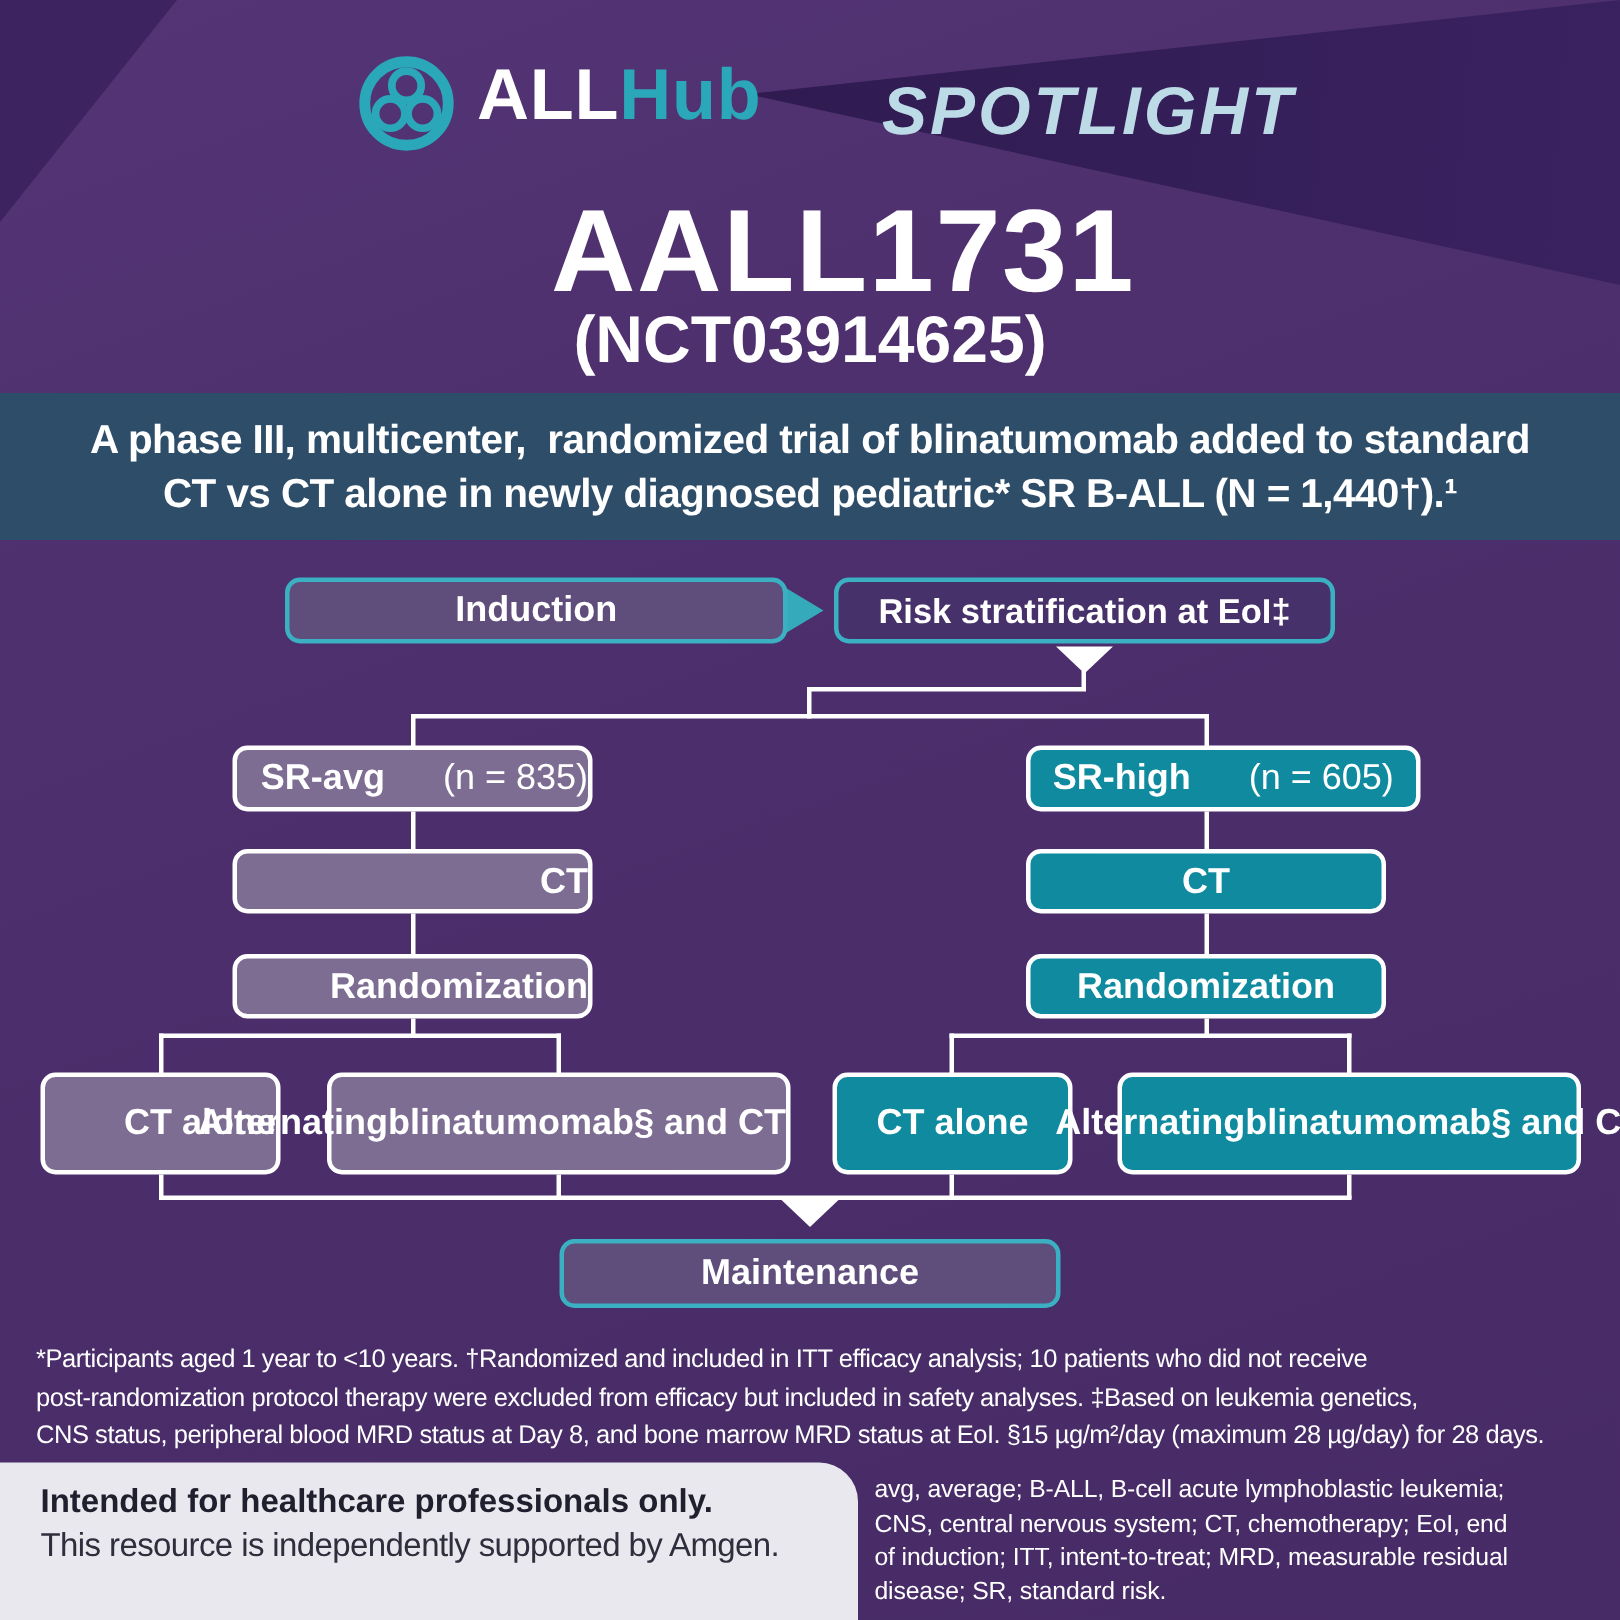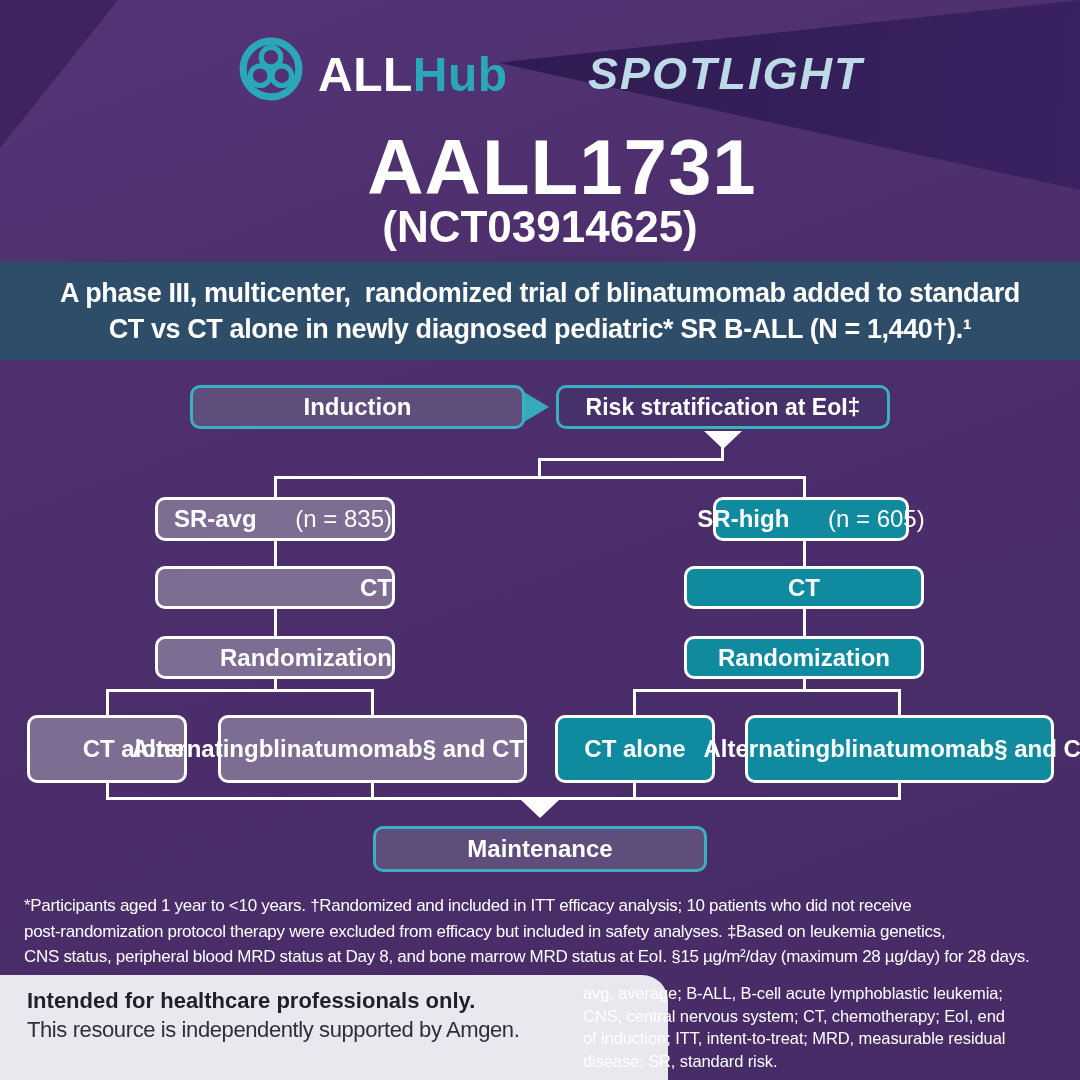--- a/index.html
+++ b/index.html
@@ -10,21 +10,21 @@
     background:linear-gradient(160deg,#543475 0%,#4b2e6b 45%,#472b66 100%);
     font-family:"Liberation Sans", sans-serif;
   }
   
   .corner-tri { position:absolute; left:0; top:0; width:118px; height:148px;
     background:#3d2360; clip-path:polygon(0 0,100% 0,0 100%); }
   .beam { position:absolute; left:498px; top:0; width:582px; height:190px;
     background:linear-gradient(95deg,#2f1b50 0%,#3a2261 100%);
     clip-path:polygon(0 33%,100% 0,100% 100%); }
   
-  .brand { position:absolute; left:238px; top:36px; display:flex; align-items:flex-end; gap:14px; z-index:3; }
+  .brand { position:absolute; left:238px; top:36px; display:flex; align-items:flex-start; gap:14px; z-index:3; }
   .logo { width:66px; height:66px; }
   .brand-text { font-size:48px; font-weight:bold; color:#ffffff; letter-spacing:0.5px; }
   .brand-text .hub { color:#2aa7b8; }
   .spotlight { position:absolute; left:588px; top:48px; font-size:45px; font-style:italic;
     font-weight:bold; color:#bcdbe7; letter-spacing:2px; z-index:3; }
   .title { position:absolute; left:0; top:122px; width:100%; text-align:center;
     font-size:78px; font-weight:bold; color:#fff; letter-spacing:1px; z-index:3;padding-left:44px; }
   .nct { position:absolute; left:0; top:202px; width:100%; text-align:center;
     font-size:44px; font-weight:bold; color:#fff; z-index:3; }
   
@@ -49,21 +49,21 @@
   .box.riskb { background:#46316a; border:3px solid #3ab0c2; font-size:23px; }
   .box.mauve { background:#7e6d93; border:3px solid #ffffff; font-size:24px;justify-content:flex-end; }
   .box.tealb { background:#0f8a9e; border:3px solid #ffffff; font-size:24px; }
   .box .reg  { font-weight:normal;margin-left:32px; }
   .box.two   { flex-direction:row; line-height:28px; }
   
   .footnotes { position:absolute; left:24px; top:893px; width:1050px; color:#fff;
     font-size:17px; line-height:25.5px; letter-spacing:-0.3px; z-index:3; }
   .footnotes div { white-space:pre; }
   
-  .footer-left { position:absolute; left:0; top:975px; width:668px; height:105px;
+  .footer-left { position:absolute; left:0; top:975px; width:572px; height:105px;
     background:#e9e8ee; border-top-right-radius:26px; padding:11px 0 0 27px;
     color:#2e2e3c; z-index:3; }
   .footer-left .f-bold { font-weight:bold; font-size:22px; line-height:29px; color:#1f1f2d; }
   .footer-left .f-reg  { font-size:22px; line-height:29px; letter-spacing:-0.4px; }
   .footer-right { position:absolute; left:583px; top:982px; width:494px; color:#fff;
     font-size:16.5px; line-height:22.5px; letter-spacing:-0.1px; z-index:3; }
   .footer-right div { white-space:pre; }
 </style>
 </head>
 <body>
@@ -117,21 +117,21 @@
   <div class="hline" style="left:106px;top:797px;width:795px"></div>
 
   <div class="tri-right" style="left:524px;top:392px"></div>
   <div class="tri-down" style="left:704px;top:431px"></div>
   <div class="tri-down" style="left:521px;top:800px"></div>
 
   <div class="box riskb" style="left:556px;top:385px;width:334px;height:44px">Risk stratification at EoI‡</div>
   <div class="box topb" style="left:190px;top:385px;width:335px;height:44px">Induction</div>
 
   <div class="box mauve" style="left:155px;top:497px;width:240px;height:44px"><span>SR-avg</span><span class="reg"> (n = 835)</span></div>
-  <div class="box tealb" style="left:713px;top:497px;width:196px;height:44px"><span>SR-high</span><span class="reg"> (n = 605)</span></div>
+  <div class="box tealb" style="left:684px;top:497px;width:263px;height:44px"><span>SR-high</span><span class="reg"> (n = 605)</span></div>
 
   <div class="box mauve" style="left:155px;top:566px;width:240px;height:43px">CT</div>
   <div class="box tealb" style="left:684px;top:566px;width:240px;height:43px">CT</div>
 
   <div class="box mauve" style="left:155px;top:636px;width:240px;height:43px">Randomization</div>
   <div class="box tealb" style="left:684px;top:636px;width:240px;height:43px">Randomization</div>
 
   <div class="box mauve" style="left:27px;top:715px;width:160px;height:68px">CT alone</div>
   <div class="box mauve two" style="left:218px;top:715px;width:309px;height:68px">
     <div>Alternating</div>

